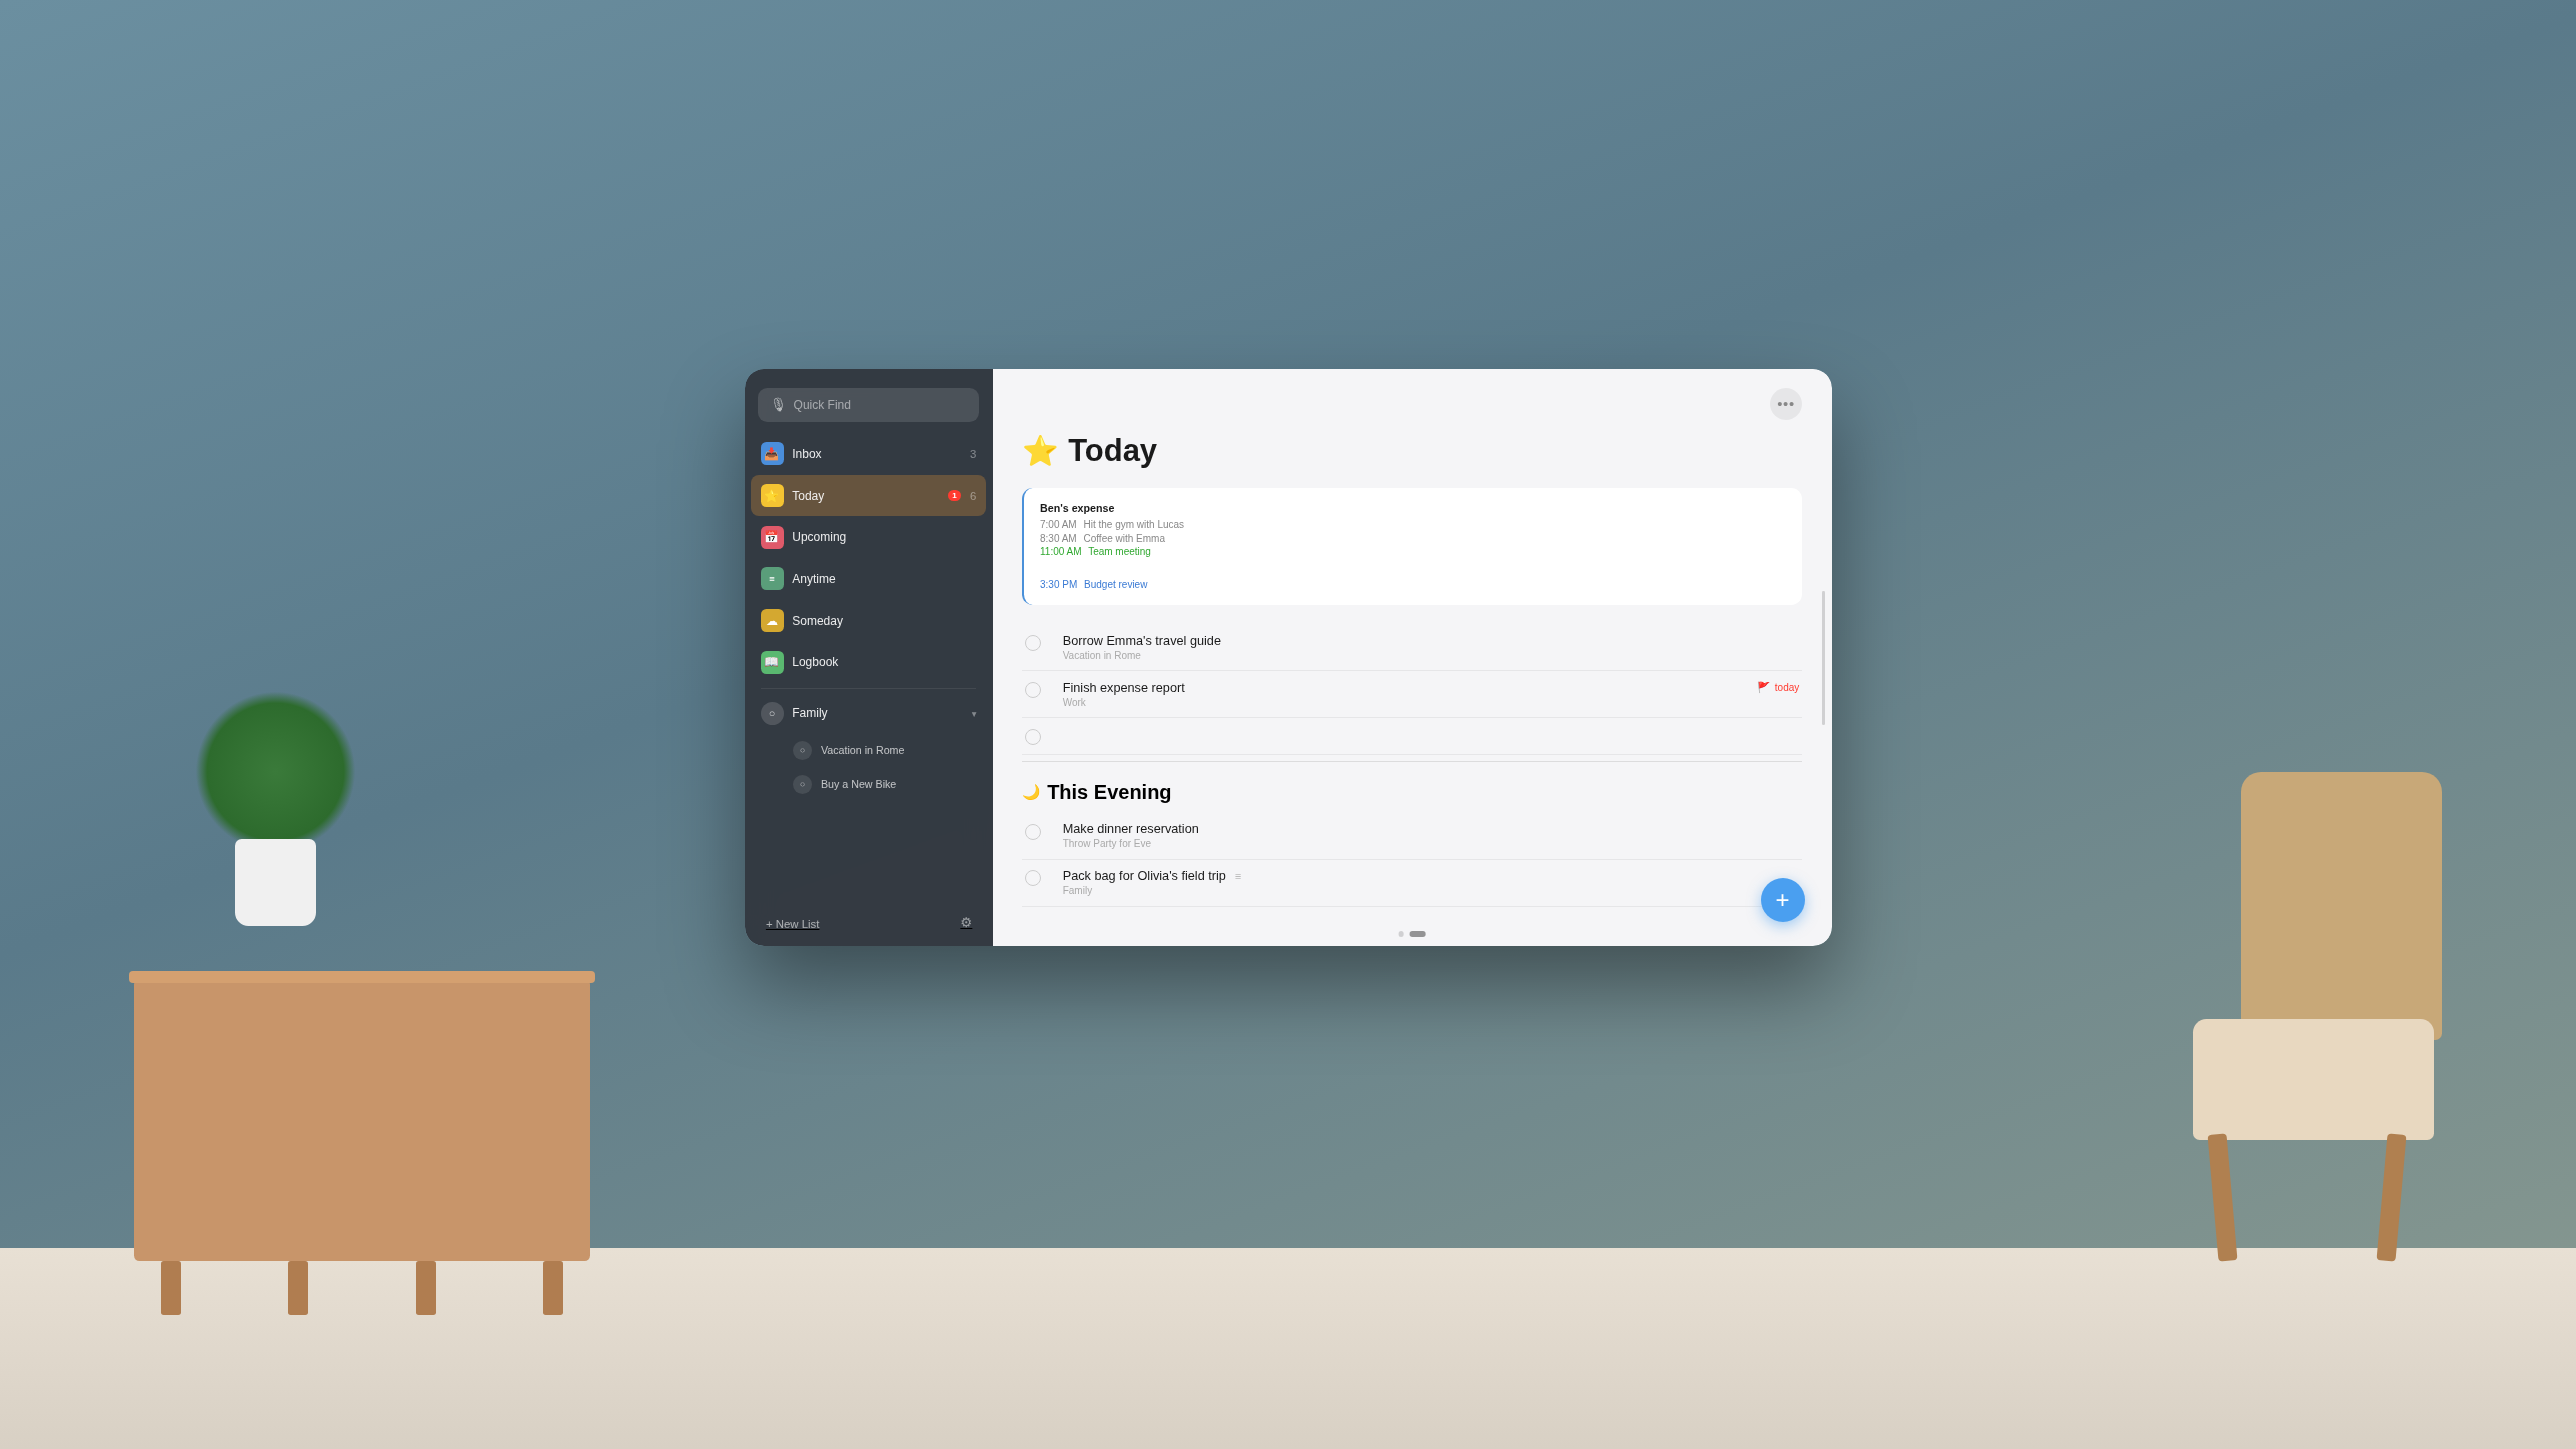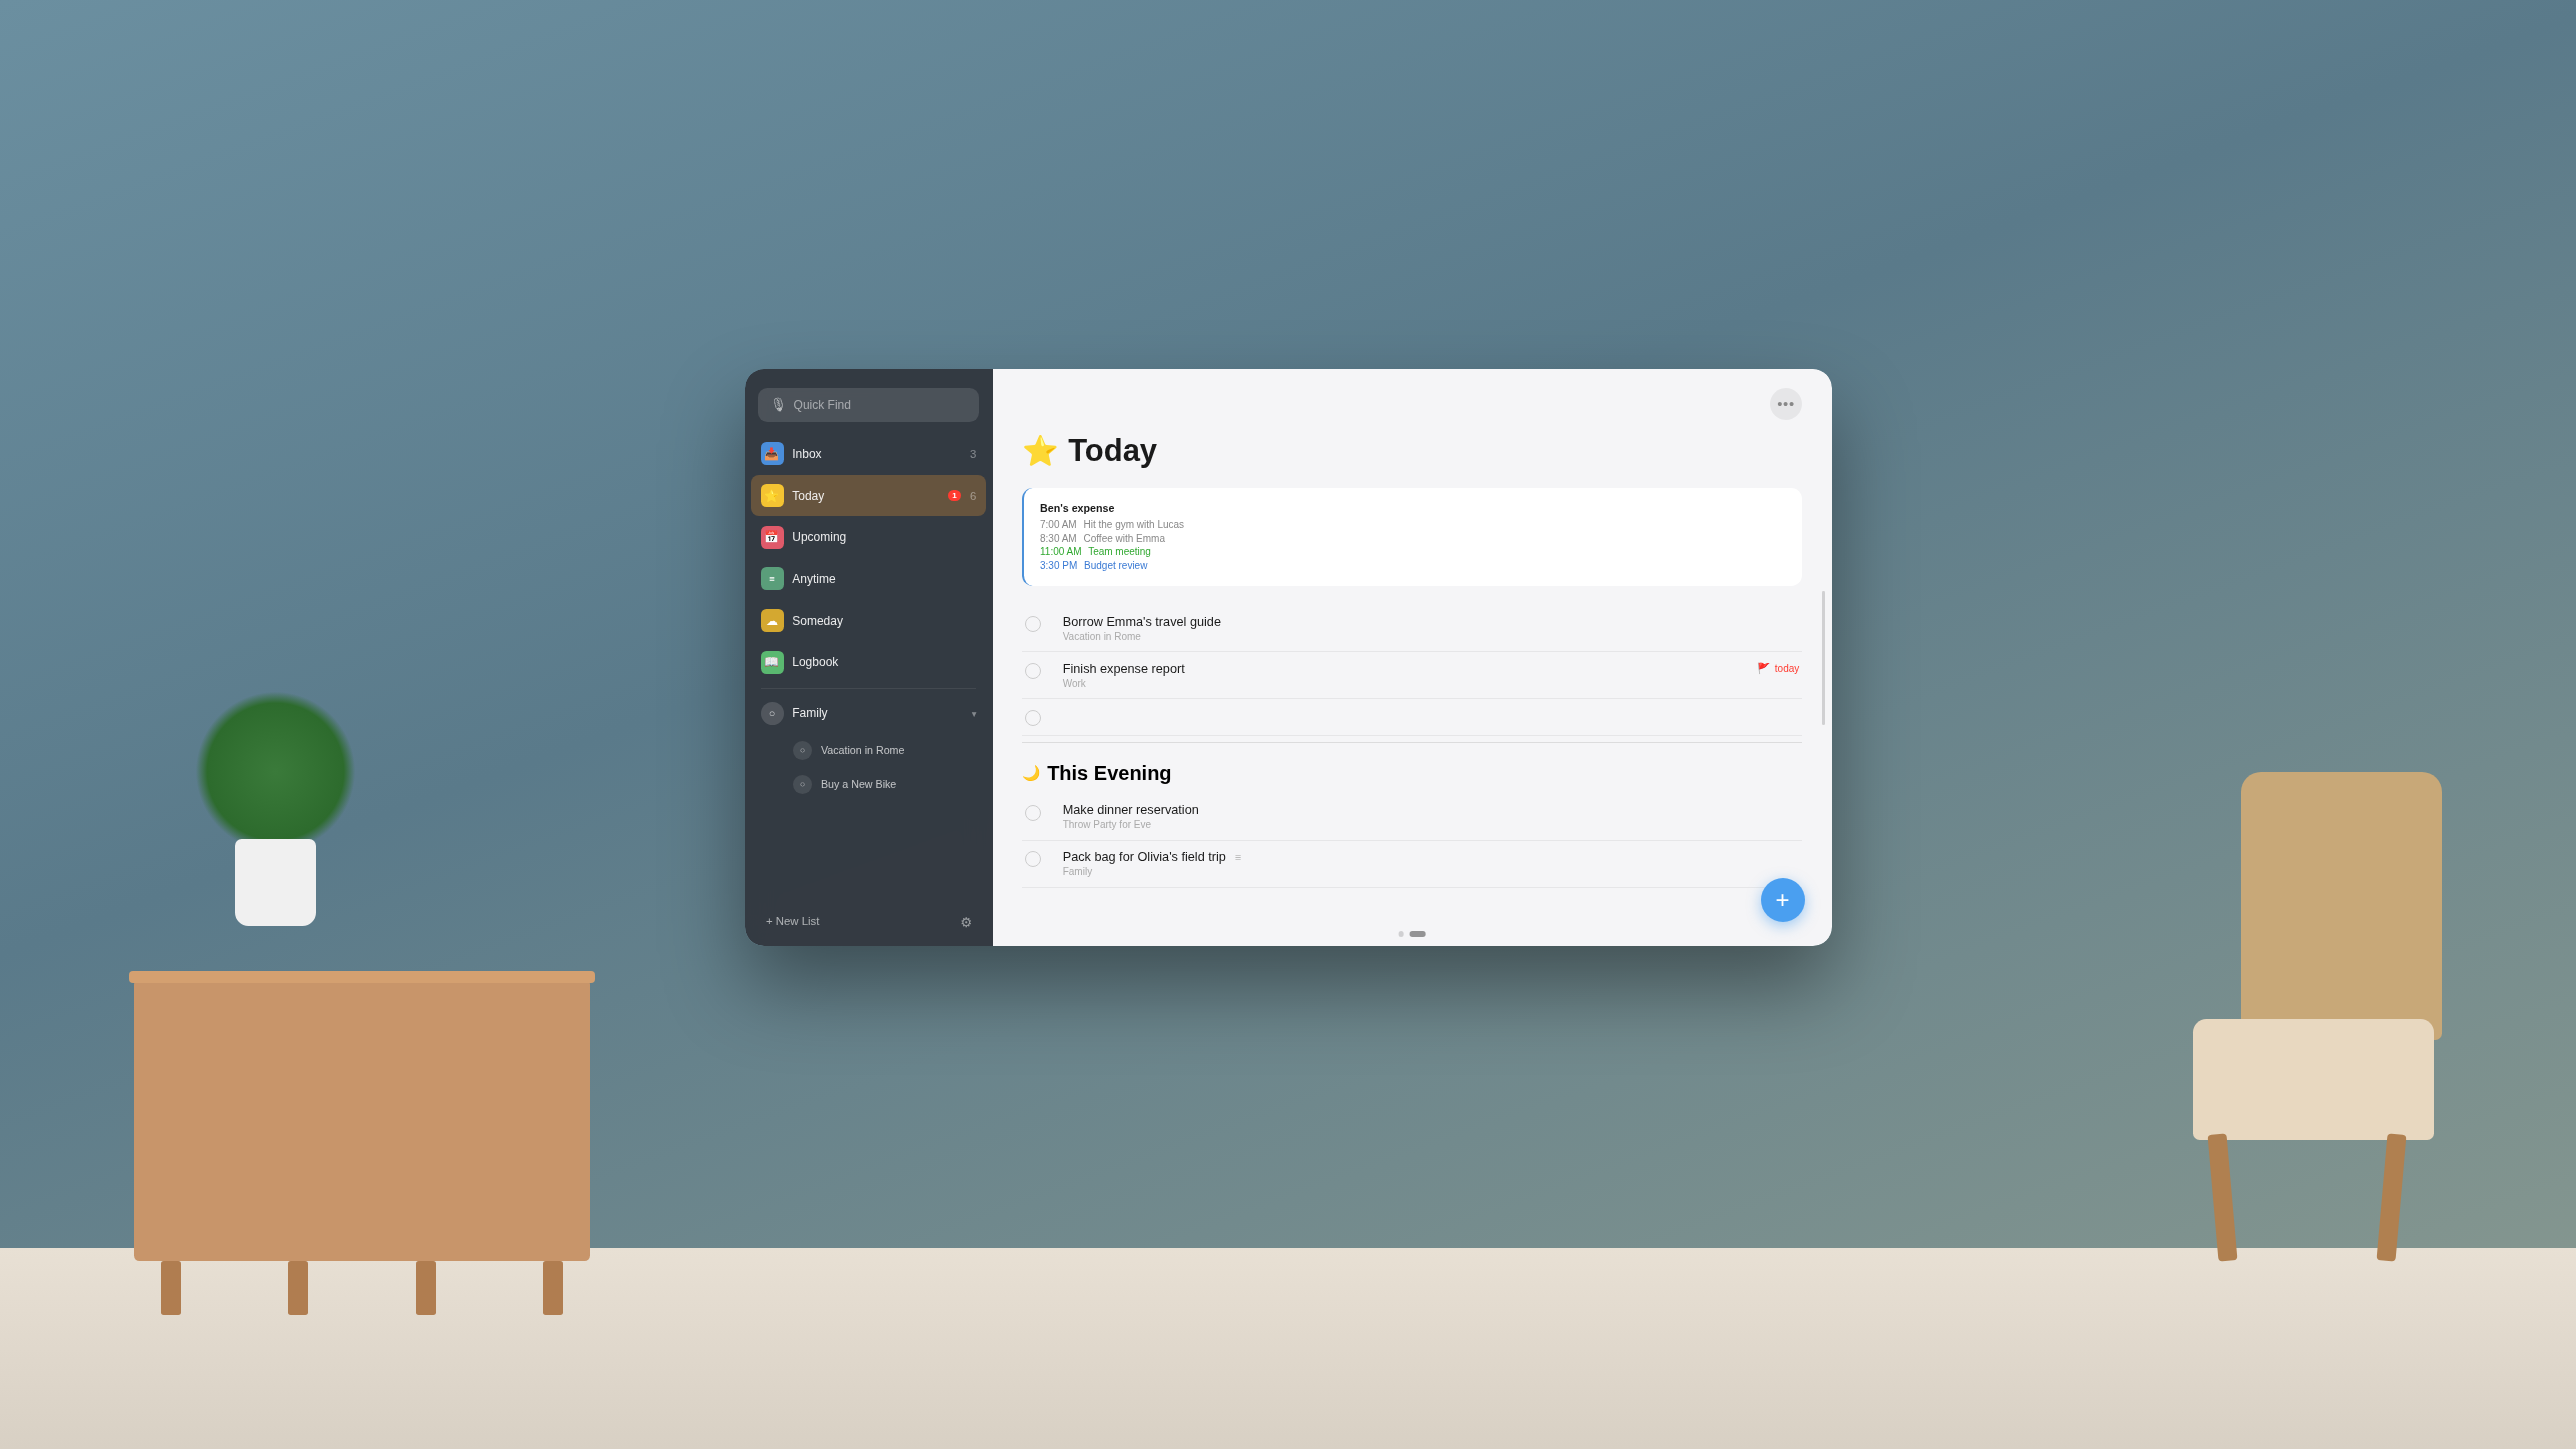--- a/index.html
+++ b/index.html
@@ -294,22 +294,23 @@
     }
 
     .sub-nav-label {
       color: rgba(255,255,255,0.7);
       font-size: 10.7px;
     }
 
     .sidebar-footer {
       padding: 10.7px 13.4px;
       display: flex;
-      align-items: flex-start;
+      align-items: flex-end;
       gap: 0;
+      text-decoration: underline;
     }
 
     .new-list-btn {
       display: flex;
       align-items: center;
       gap: 5.4px;
       color: rgba(255,255,255,0.6);
       font-size: 11.4px;
       cursor: pointer;
       padding: 5.4px 8px;
@@ -405,20 +406,21 @@
       color: #888;
       padding: 1.3px 0;
     }
 
     .calendar-event-item.highlight-green {
       color: #30a830;
     }
 
     .calendar-event-item.highlight-blue {
       color: #3a7ad4;
+      margin-top: 19px;
     }
 
     .calendar-time {
       font-weight: 500;
       margin-right: 4px;
     }
 
     
     .task-item {
       display: flex;

